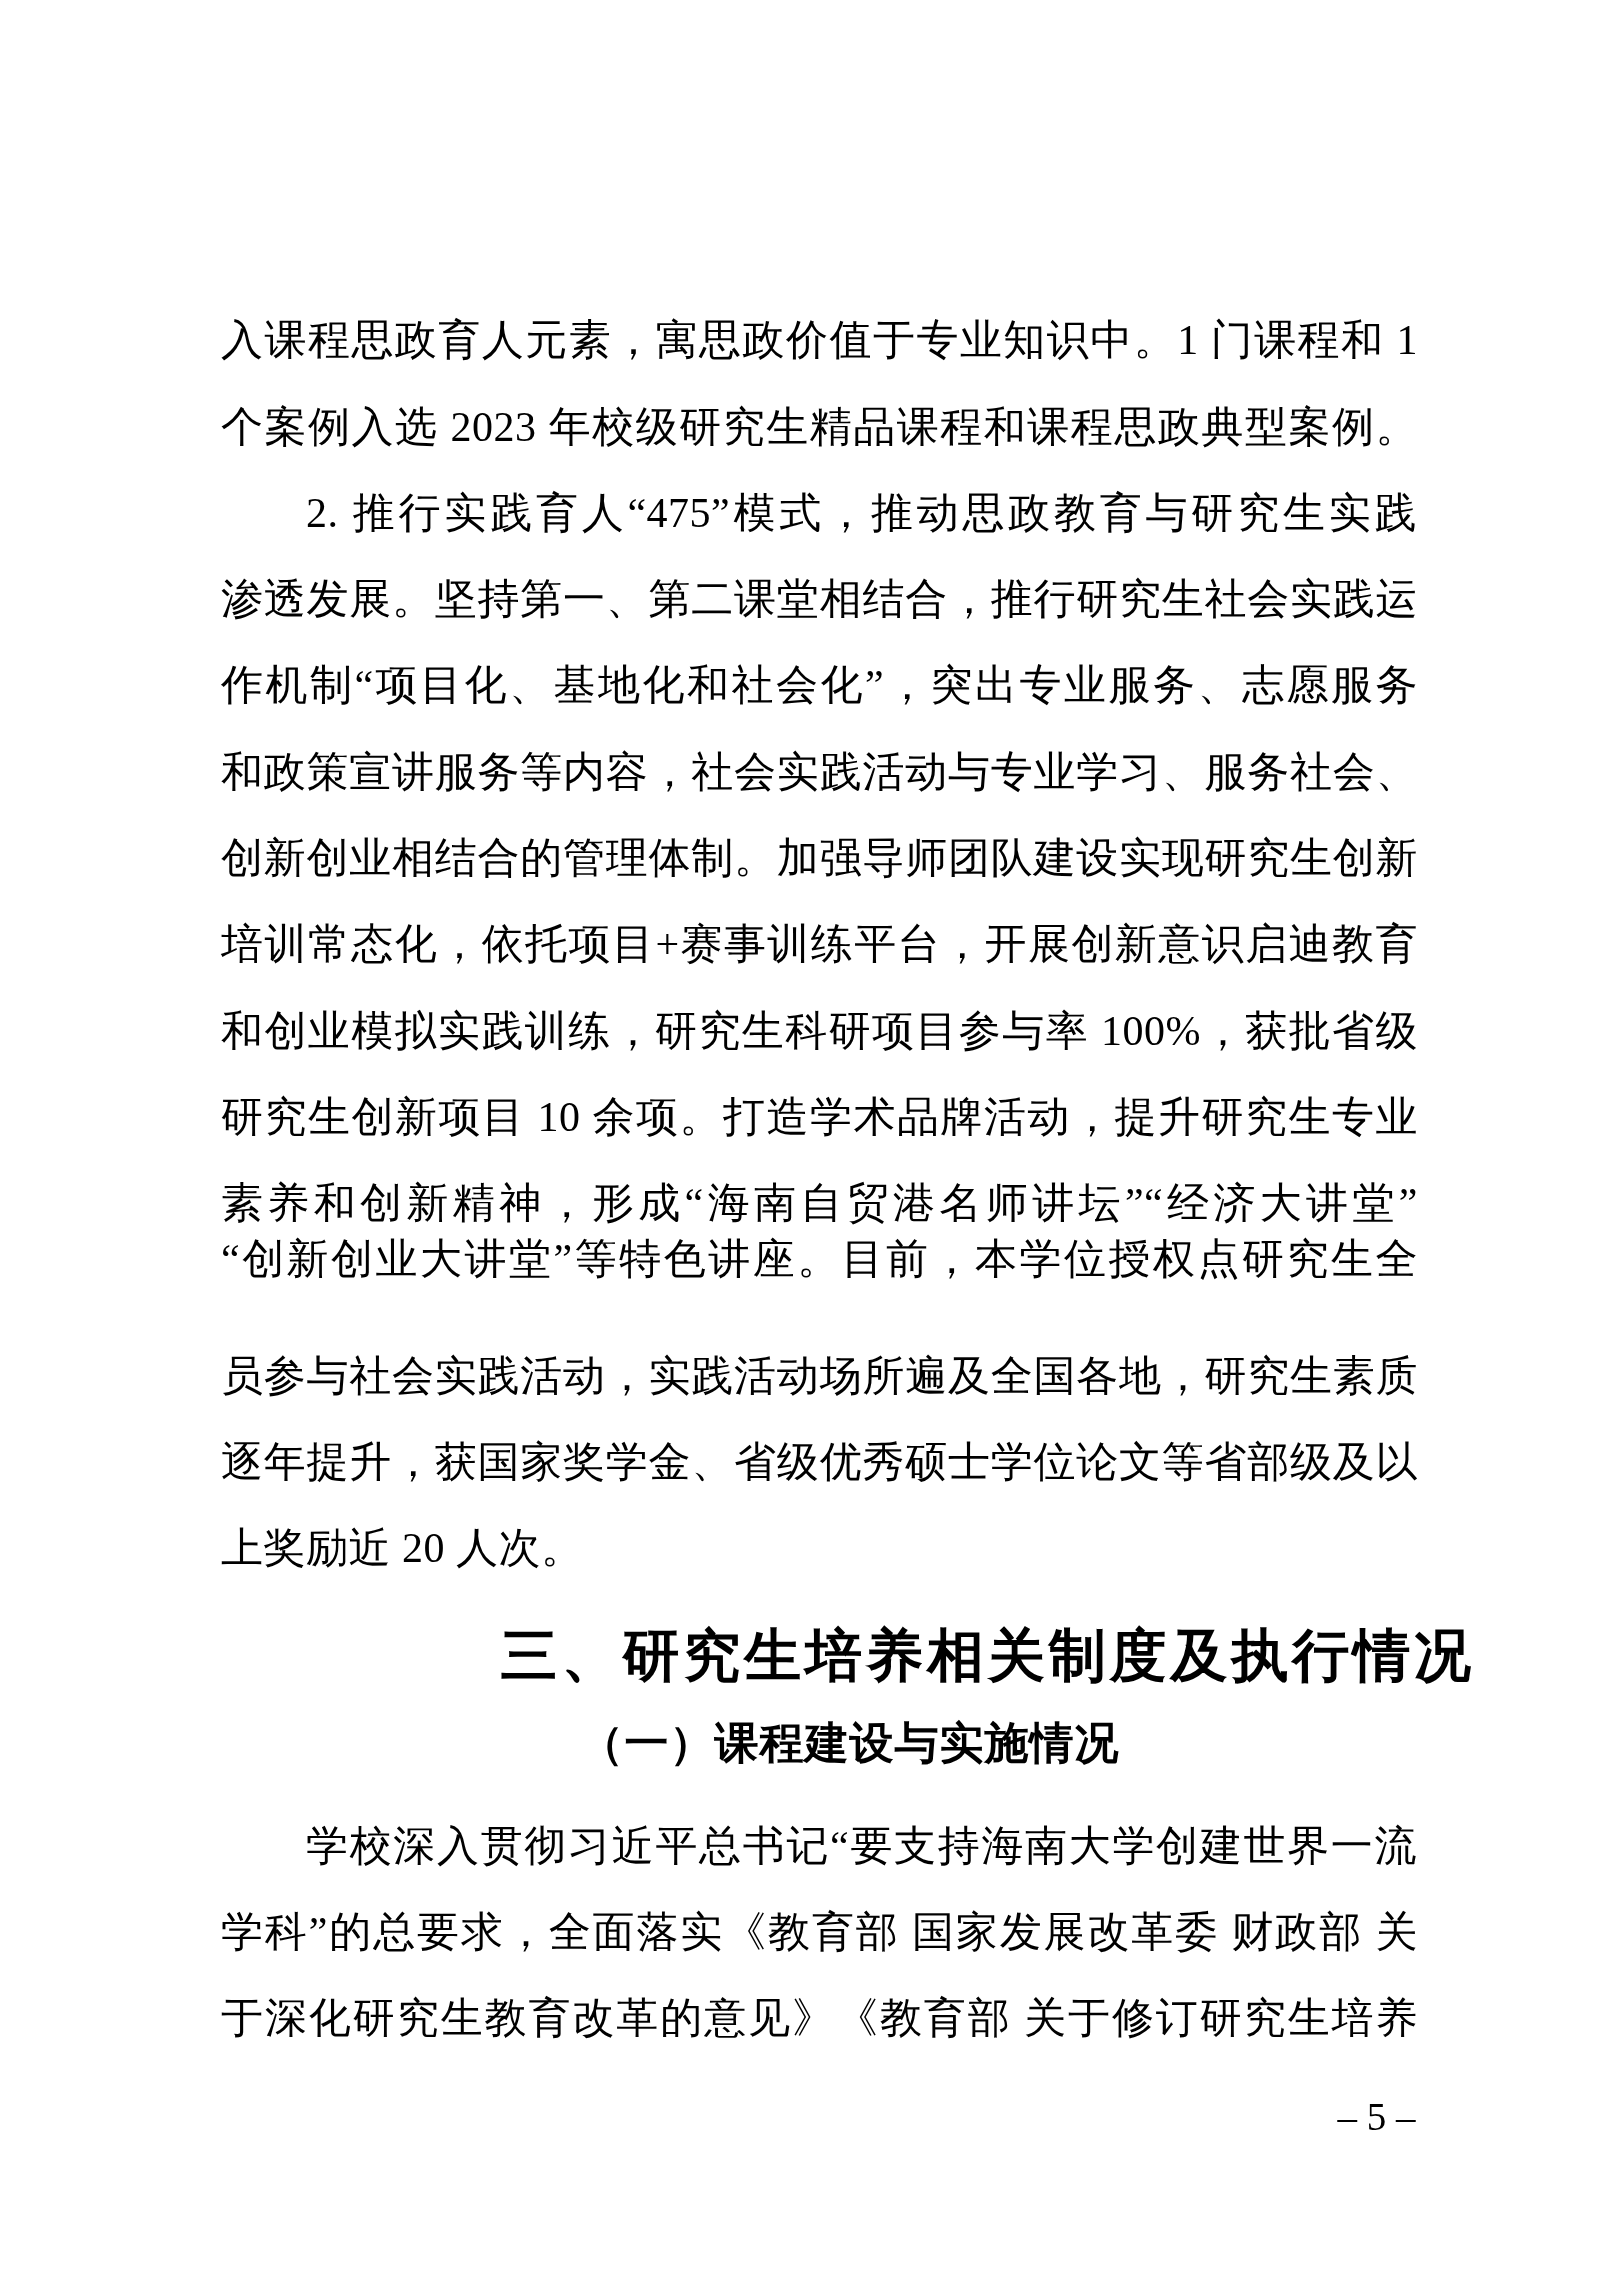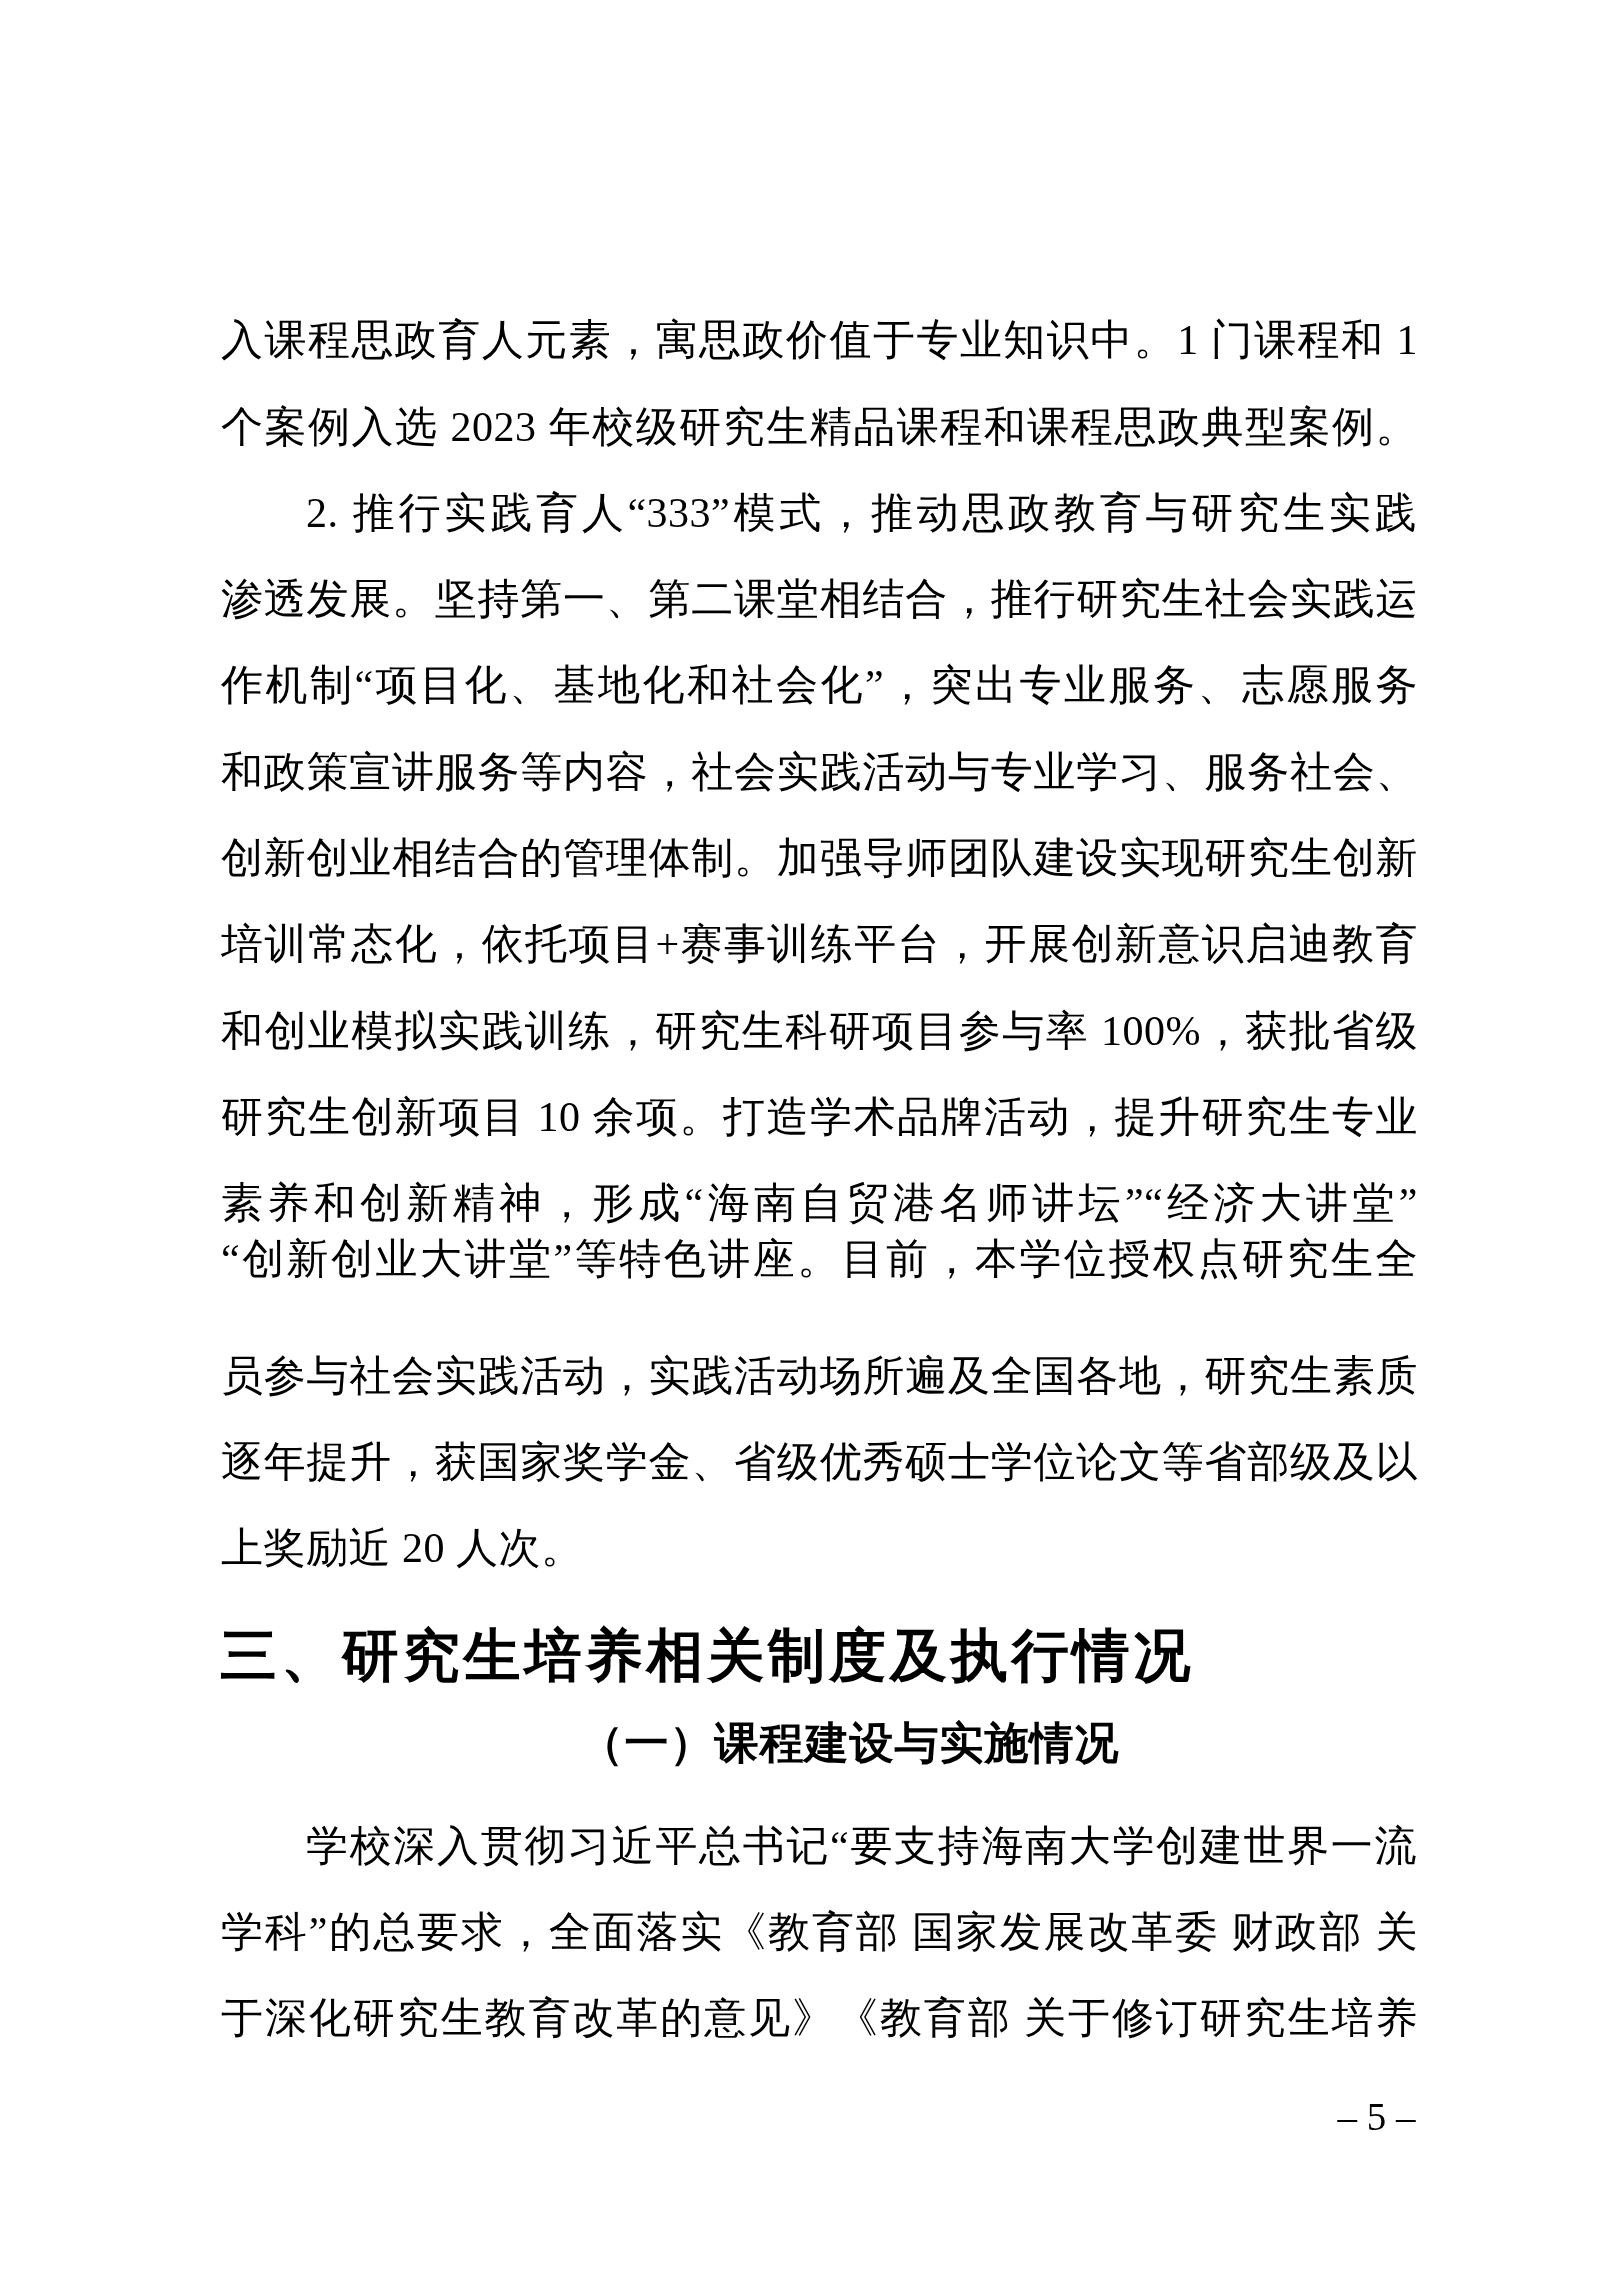--- a/index.html
+++ b/index.html
@@ -41,21 +41,21 @@
   }
   .section-heading {
     position: absolute;
     left: 220px;
     width: 1255px;
     font-family: "Liberation Sans", "DejaVu Sans", sans-serif;
     font-weight: 900;
     font-size: 57px;
     line-height: 1.05;
     letter-spacing: 3.9px;
-    text-align: left;
+    text-align: right;
     white-space: nowrap;
   }
   .subsection-heading {
     position: absolute;
     left: 222px;
     width: 1255px;
     font-size: 44px;
     line-height: 1.05;
     letter-spacing: 1px;
     text-align: center;
@@ -81,21 +81,21 @@
   }
 </style>
 </head>
 <body>
 
 <div class="page">
 
   <div class="line" style="top:272px">入课程思政育人元素，寓思政价值于专业知识中。1 门课程和 1</div>
   <div class="line" style="top:359px">个案例入选 2023 年校级研究生精品课程和课程思政典型案例。</div>
 
-  <div class="line indent" style="top:445px">2. 推行实践育人“333”模式，推动思政教育与研究生实践</div>
+  <div class="line indent" style="top:445px">2. 推行实践育人“475”模式，推动思政教育与研究生实践</div>
   <div class="line" style="top:531px">渗透发展。坚持第一、第二课堂相结合，推行研究生社会实践运</div>
   <div class="line" style="top:704px">和政策宣讲服务等内容，社会实践活动与专业学习、服务社会、</div>
   <div class="line" style="top:617px">作机制“项目化、基地化和社会化”，突出专业服务、志愿服务</div>
   <div class="line" style="top:790px">创新创业相结合的管理体制。加强导师团队建设实现研究生创新</div>
   <div class="line" style="top:876px">培训常态化，依托项目+赛事训练平台，开展创新意识启迪教育</div>
   <div class="line" style="top:963px">和创业模拟实践训练，研究生科研项目参与率 100%，获批省级</div>
   <div class="line" style="top:1049px">研究生创新项目 10 余项。打造学术品牌活动，提升研究生专业</div>
   <div class="line" style="top:1135px">素养和创新精神，形成“海南自贸港名师讲坛”“经济大讲堂”</div>
   <div class="line" style="top:1191px">“创新创业大讲堂”等特色讲座。目前，本学位授权点研究生全</div>
   <div class="line" style="top:1308px">员参与社会实践活动，实践活动场所遍及全国各地，研究生素质</div>

